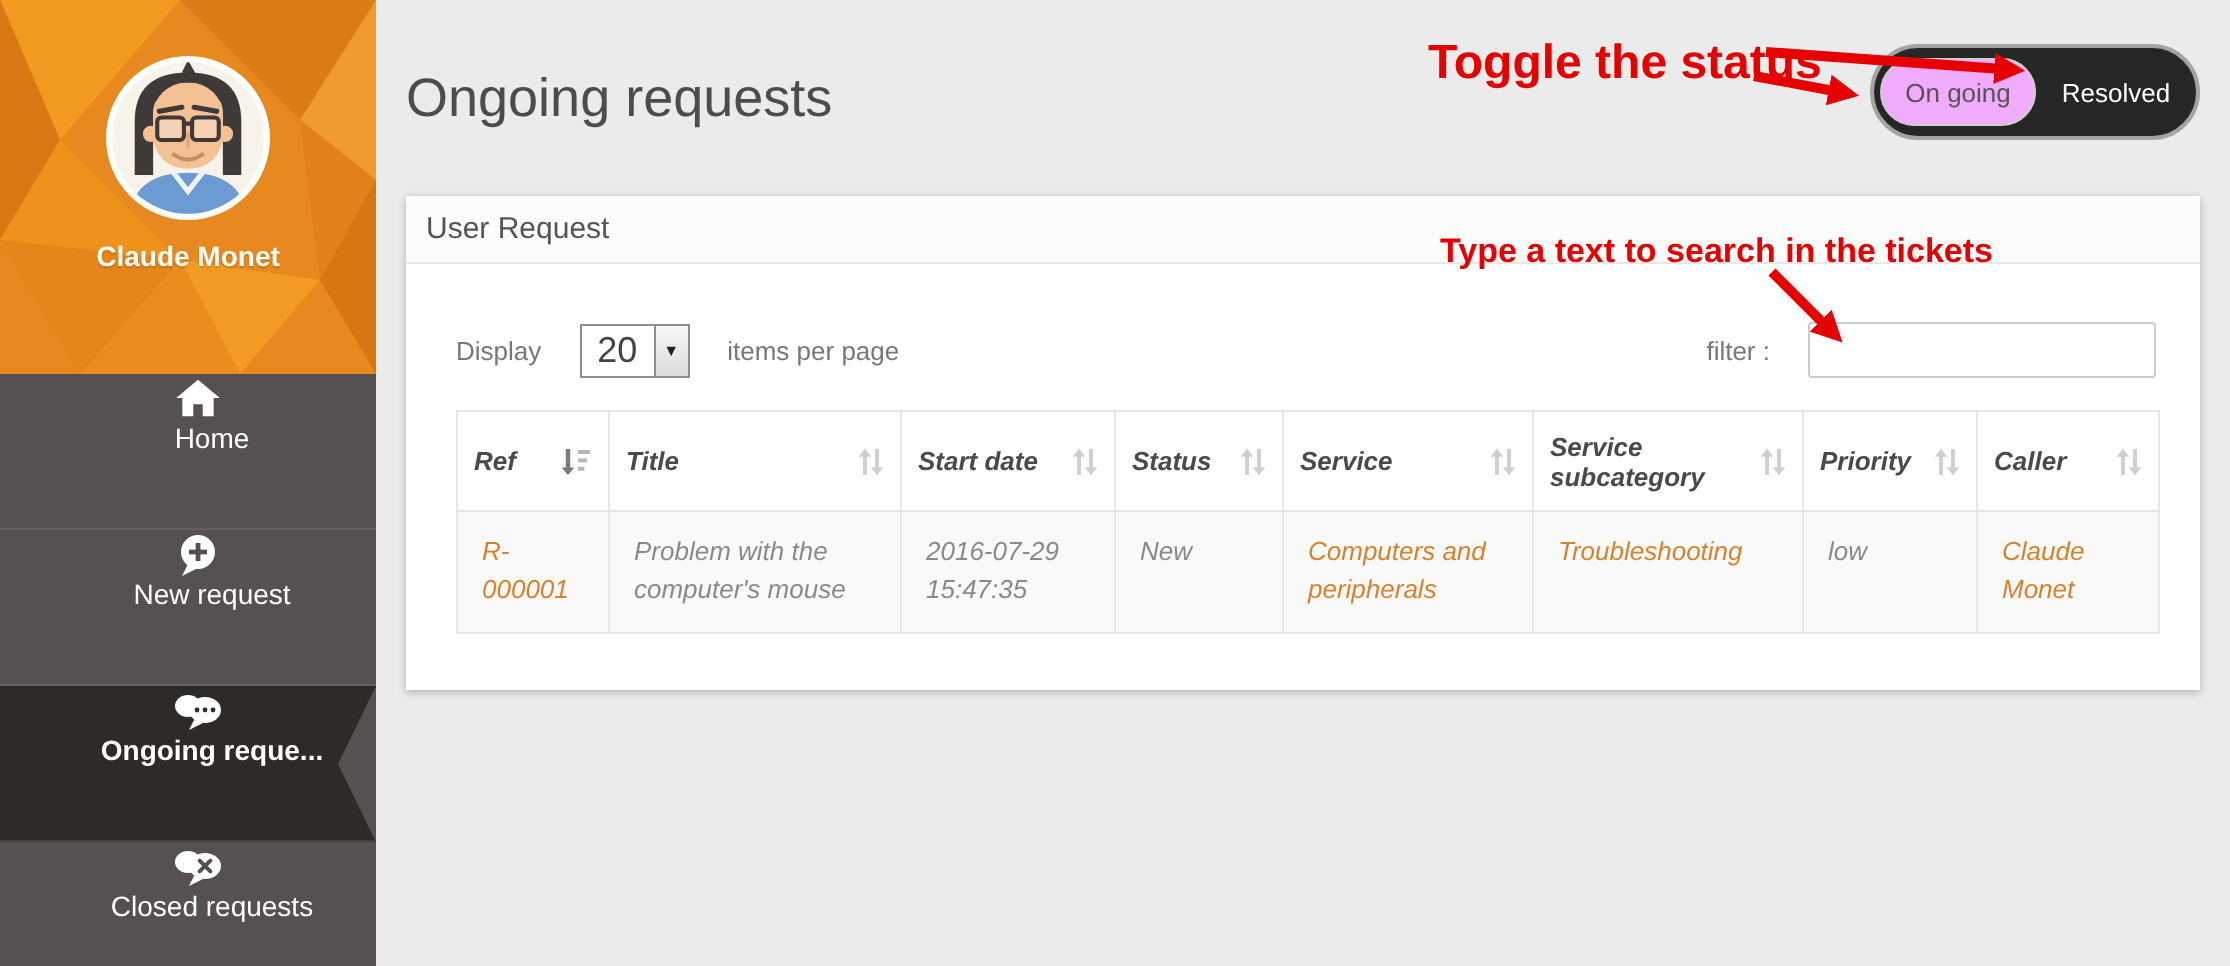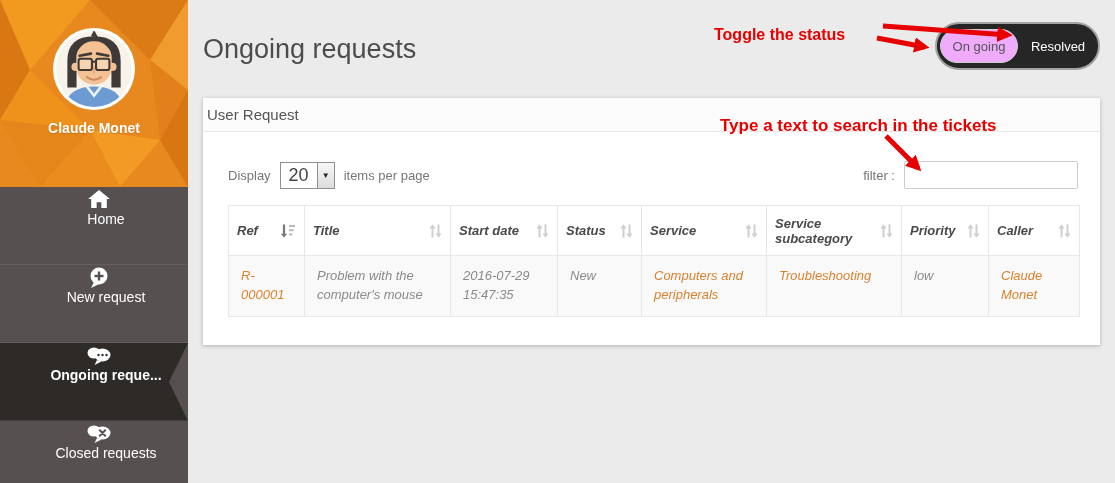--- a/index.html
+++ b/index.html
@@ -32,44 +32,44 @@
 
   .toggle{position:absolute;left:935px;top:22px;width:165px;height:48px;background:var(--toggle_dark);
     border:2px solid #a3a3a3;border-radius:24px;display:flex;align-items:center;z-index:1;}
   .toggle-opt{font-size:13px;cursor:pointer;}
   .toggle-opt.selected{background:#f0abfc;border:1px solid #cfcfcf;border-radius:17px;width:78px;height:34px;
     margin-left:3px;display:flex;align-items:center;justify-content:center;color:#555;}
   .toggle-opt.unselected{flex:1;text-align:center;color:#fff;}
 
   .panel{position:absolute;left:203px;top:98px;width:897px;height:247px;background:var(--panel_bg);
     box-shadow:0 1px 4px rgba(0,0,0,.25);z-index:1;}
-  .panel-header{height:34px;line-height:34px;padding-left:4px;font-size:15px;color:#555;
+  .panel-header{height:34px;line-height:34px;padding-left:10px;font-size:15px;color:#555;
     background:#fcfcfc;border-bottom:1px solid #e8e8e8;}
 
   .controls{position:absolute;left:25px;right:22px;top:62px;height:30px;display:flex;align-items:center;
     justify-content:space-between;font-size:13px;color:#777;}
-  .controls-left,.controls-right{display:flex;align-items:center;gap:9px;}
+  .controls-left,.controls-right{display:flex;align-items:center;gap:19px;}
   .select-box{display:flex;width:55px;height:27px;border:1px solid #8f8f8f;background:#fff;cursor:pointer;}
   .select-value{flex:1;display:flex;align-items:center;justify-content:center;font-size:18px;color:#444;}
   .select-btn{width:17px;border-left:1px solid #8f8f8f;background:linear-gradient(#f7f7f7,#dcdcdc);
     display:flex;align-items:center;justify-content:center;font-size:8px;color:#222;}
   .filter-input{width:174px;height:28px;border:1px solid #ccc;border-radius:2px;background:#fff;
     font-size:13px;padding:0 6px;outline:none;}
 
   table.grid{position:absolute;left:25px;top:107px;width:851px;border-collapse:collapse;table-layout:fixed;font-size:13px;}
   table.grid th,table.grid td{border:1px solid var(--table_border);text-align:left;vertical-align:top;font-style:italic;}
   table.grid th{background:#fff;color:var(--text_dark);font-weight:bold;padding:8px 8px;height:50px;vertical-align:middle;cursor:pointer;}
   .th-inner{display:flex;align-items:center;justify-content:space-between;gap:4px;}
   table.grid td{background:#f9f9f9;color:var(--text_gray);padding:11px 12px;height:58px;line-height:1.45;}
   td.link,a.cell-link{color:var(--link_orange);text-decoration:none;cursor:pointer;}
   .sort-icon{flex:0 0 auto;display:inline-flex;}
 
   
   .note{position:absolute;color:var(--annotation_red);font-weight:bold;z-index:6;}
-  .note-toggle{left:714px;top:26px;font-size:16px;}
+  .note-toggle{left:714px;top:18px;font-size:24px;}
   .note-filter{left:720px;top:116px;font-size:17px;}
   svg.arrows{position:absolute;left:0;top:0;width:1115px;height:483px;pointer-events:none;z-index:6;}
 </style>
 </head>
 <body>
 
 <div class="app">
 
   <aside class="sidebar">
     <div class="sidebar-top">

